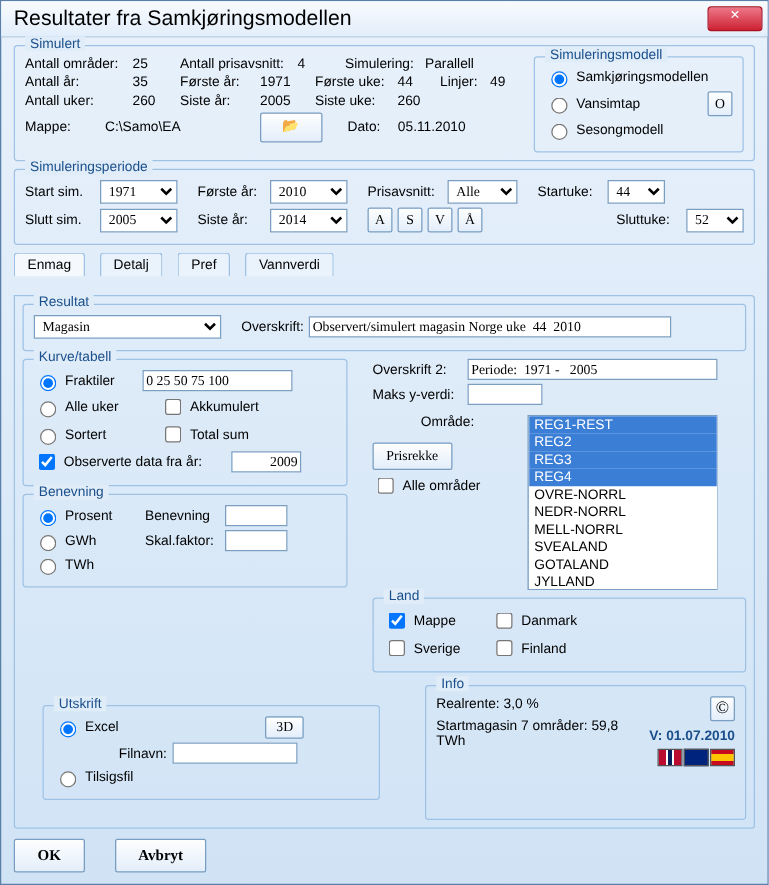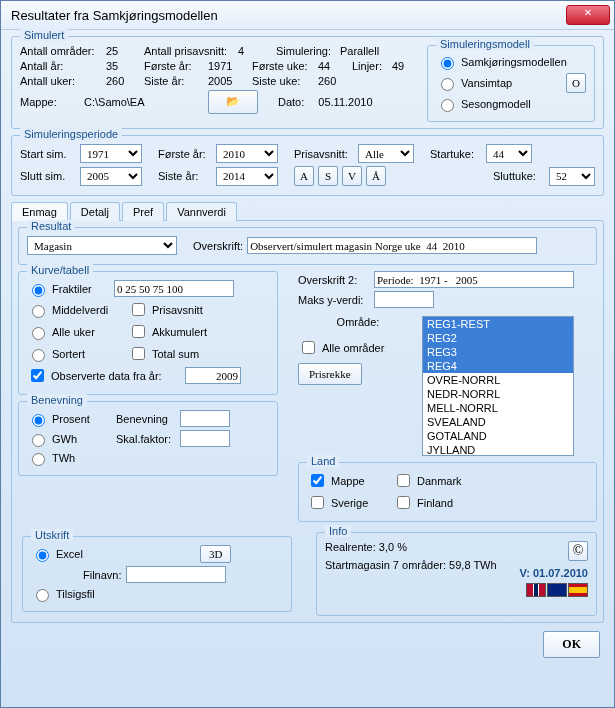--- a/index.html
+++ b/index.html
@@ -1,45 +1,45 @@
 <!DOCTYPE html>
 <html><head>
 <meta charset="utf-8">
 <style>
 body{margin:0;font:11px Tahoma,Arial,sans-serif;background:#d4e4f7;color:#000}
 .window{width:615px;height:708px;background:linear-gradient(#e8f1fb,#d0e3f5);border:1px solid #5a7fa8;box-sizing:border-box;position:relative}
 .titlebar{height:28px;background:linear-gradient(#f8fbfe,#e2eefb);border-bottom:1px solid #b8cde2;display:flex;align-items:center;padding:0 4px}
-.titlebar .title{flex:1;padding-left:6px;font-size:13px}
+.titlebar .title{flex:1;padding-left:6px;font-size:17px}
 .closebtn{width:42px;height:18px;background:linear-gradient(#e78,#c23);border:1px solid #a12;border-radius:3px;color:#fff;text-align:center;line-height:14px;font-size:10px;cursor:pointer}
 .client{padding:6px 10px 10px 10px}
 .gb{border:1px solid #9ec2e6;border-radius:3px;padding:8px 8px 6px 8px;margin-bottom:6px;position:relative;background:transparent}
 .gb>.lg{position:absolute;top:-8px;left:8px;background:#e0edf9;padding:0 4px;color:#1a4f8b;font-size:11px}
 .row{display:flex;align-items:center;gap:4px;margin-bottom:3px;flex-wrap:wrap}
 .lbl{display:inline-block}
 .val{display:inline-block}
 input[type=text],select{font:11px Tahoma;border:1px solid #7a9ec2;background:#fff;padding:1px 2px;height:17px;box-sizing:border-box}
 select{height:19px}
 .btn{font:11px Tahoma;border:1px solid #7a9ec2;background:linear-gradient(#fefefe,#e3eefb);padding:2px 8px;border-radius:2px;cursor:pointer;display:inline-block}
 .sqbtn{width:20px;height:20px;text-align:center;padding:0;line-height:18px}
-.tabs{display:flex;gap:2px;margin:4px 0 0 0}
+.tabs{display:flex;gap:12px;margin:4px 0 16px 0}
 .tab{border:1px solid #9ec2e6;border-bottom:none;padding:3px 10px;background:#eaf2fb;border-radius:3px 3px 0 0;cursor:pointer;font-size:11px}
 .tab.active{background:#f5f9fd}
 .cols{display:flex;gap:20px}
 .col{flex:1}
 .radio,.check{vertical-align:middle;margin-right:3px}
 .listbox{border:1px solid #7a9ec2;background:#fff;height:138px;overflow-y:scroll;width:150px;font-size:11px}
 .listbox div{padding:1px 4px}
 .listbox .sel{background:#3a7ed5;color:#fff}
 .folderbtn{width:48px;height:22px;border:1px solid #7a9ec2;background:linear-gradient(#fefefe,#e3eefb);border-radius:2px;text-align:center;line-height:20px;cursor:pointer}
 .flags{display:flex;gap:1px}
 .flag{width:18px;height:12px;border:1px solid #555}
 .flag.no{background:linear-gradient(to right,#ba0c2f 33%,#fff 33%,#fff 40%,#00205b 40%,#00205b 60%,#fff 60%,#fff 67%,#ba0c2f 67%)}
 .flag.uk{background:#00247d}
 .flag.es{background:linear-gradient(#c60b1e 25%,#ffc400 25%,#ffc400 75%,#c60b1e 75%)}
-.botbtns{display:flex;justify-content:flex-end;gap:24px;padding:8px 4px 0 0}
+.botbtns{display:flex;gap:24px;padding:8px 4px 0 0}
 .bigbtn{padding:5px 18px;font-weight:bold;font-size:12px}
 </style>
 </head>
 <body>
 
 <div class="window">
 <div class="titlebar">
   <span class="title">Resultater fra Samkjøringsmodellen</span>
   <div class="closebtn">✕</div>
 </div>
@@ -159,26 +159,20 @@
   <div class="col" style="flex:0 0 260px">
     <div class="gb">
       <span class="lg">Kurve/tabell</span>
       <div class="row">
                 <input type="radio" class="radio" checked="" style="">
                 <span style="width:58px">Fraktiler</span>
                 <input type="text" style="width: 120px;" value="0 25 50 75 100">
               </div>
       <div class="row">
                 <input type="radio" class="radio" style="">
-                <span style="width:72px">Middelverdi</span>
-                <input type="checkbox" class="check" style="">
-                <span>Prisavsnitt</span>
-              </div>
-      <div class="row">
-                <input type="radio" class="radio" style="">
                 <span style="width:72px">Alle uker</span>
                 <input type="checkbox" class="check" style="">
                 <span>Akkumulert</span>
               </div>
       <div class="row">
                 <input type="radio" class="radio" style="">
                 <span style="width:72px">Sortert</span>
                 <input type="checkbox" class="check" style="">
                 <span>Total sum</span>
               </div>
@@ -213,26 +207,26 @@
               <span class="lbl" style="width:72px">Overskrift 2:</span>
               <input type="text" style="width: 200px;" value="Periode:  1971 -   2005">
             </div>
     <div class="row">
               <span class="lbl" style="width:72px">Maks y-verdi:</span>
               <input type="text" style="width: 60px;">
             </div>
     <div class="row" style="margin-top:8px;align-items:flex-start">
       <div style="width:120px">
         <div style="text-align:center;margin-bottom:10px"><span>Område:</span></div>
+        <div class="row" style="margin-top:6px">
+                  <button class="btn" style="padding:4px 10px">Prisrekke</button>
+                </div>
         <div class="row">
                   <input type="checkbox" class="check" style="">
                   <span>Alle områder</span>
-                </div>
-        <div class="row" style="margin-top:6px">
-                  <button class="btn" style="padding:4px 10px">Prisrekke</button>
                 </div>
       </div>
       <div class="listbox">
         <div class="sel">REG1-REST</div>
         <div class="sel">REG2</div>
         <div class="sel">REG3</div>
         <div class="sel">REG4</div>
         <div>OVRE-NORRL</div>
         <div>NEDR-NORRL</div>
         <div>MELL-NORRL</div>
@@ -253,21 +247,21 @@
         <input type="checkbox" class="check" style="">
                 <span style="width:58px">Sverige</span>
         <input type="checkbox" class="check" style="">
                 <span>Finland</span>
       </div>
     </div>
   </div>
 </div>
 
 <div class="cols" style="margin-top:4px">
-  <div class="gb" style="flex:0 0 252px;margin:4px">
+  <div class="gb" style="flex:0 0 252px;margin:16px">
     <span class="lg">Utskrift</span>
     <div class="row">
               <input type="radio" class="radio" checked="" style="">
               <span style="width:140px">Excel</span>
               <button class="btn">3D</button>
             </div>
     <div class="row">
               <span style="width:48px"></span>
               <span>Filnavn:</span>
               <input type="text" style="width: 100px;">
@@ -294,16 +288,17 @@
         </div>
       </div>
     </div>
   </div>
 </div>
 
 </div>
 
 <div class="botbtns">
   <button class="btn bigbtn">OK</button>
+  <button class="btn bigbtn">Avbryt</button>
 </div>
 
 </div>
 </div>
 
 </body></html>

